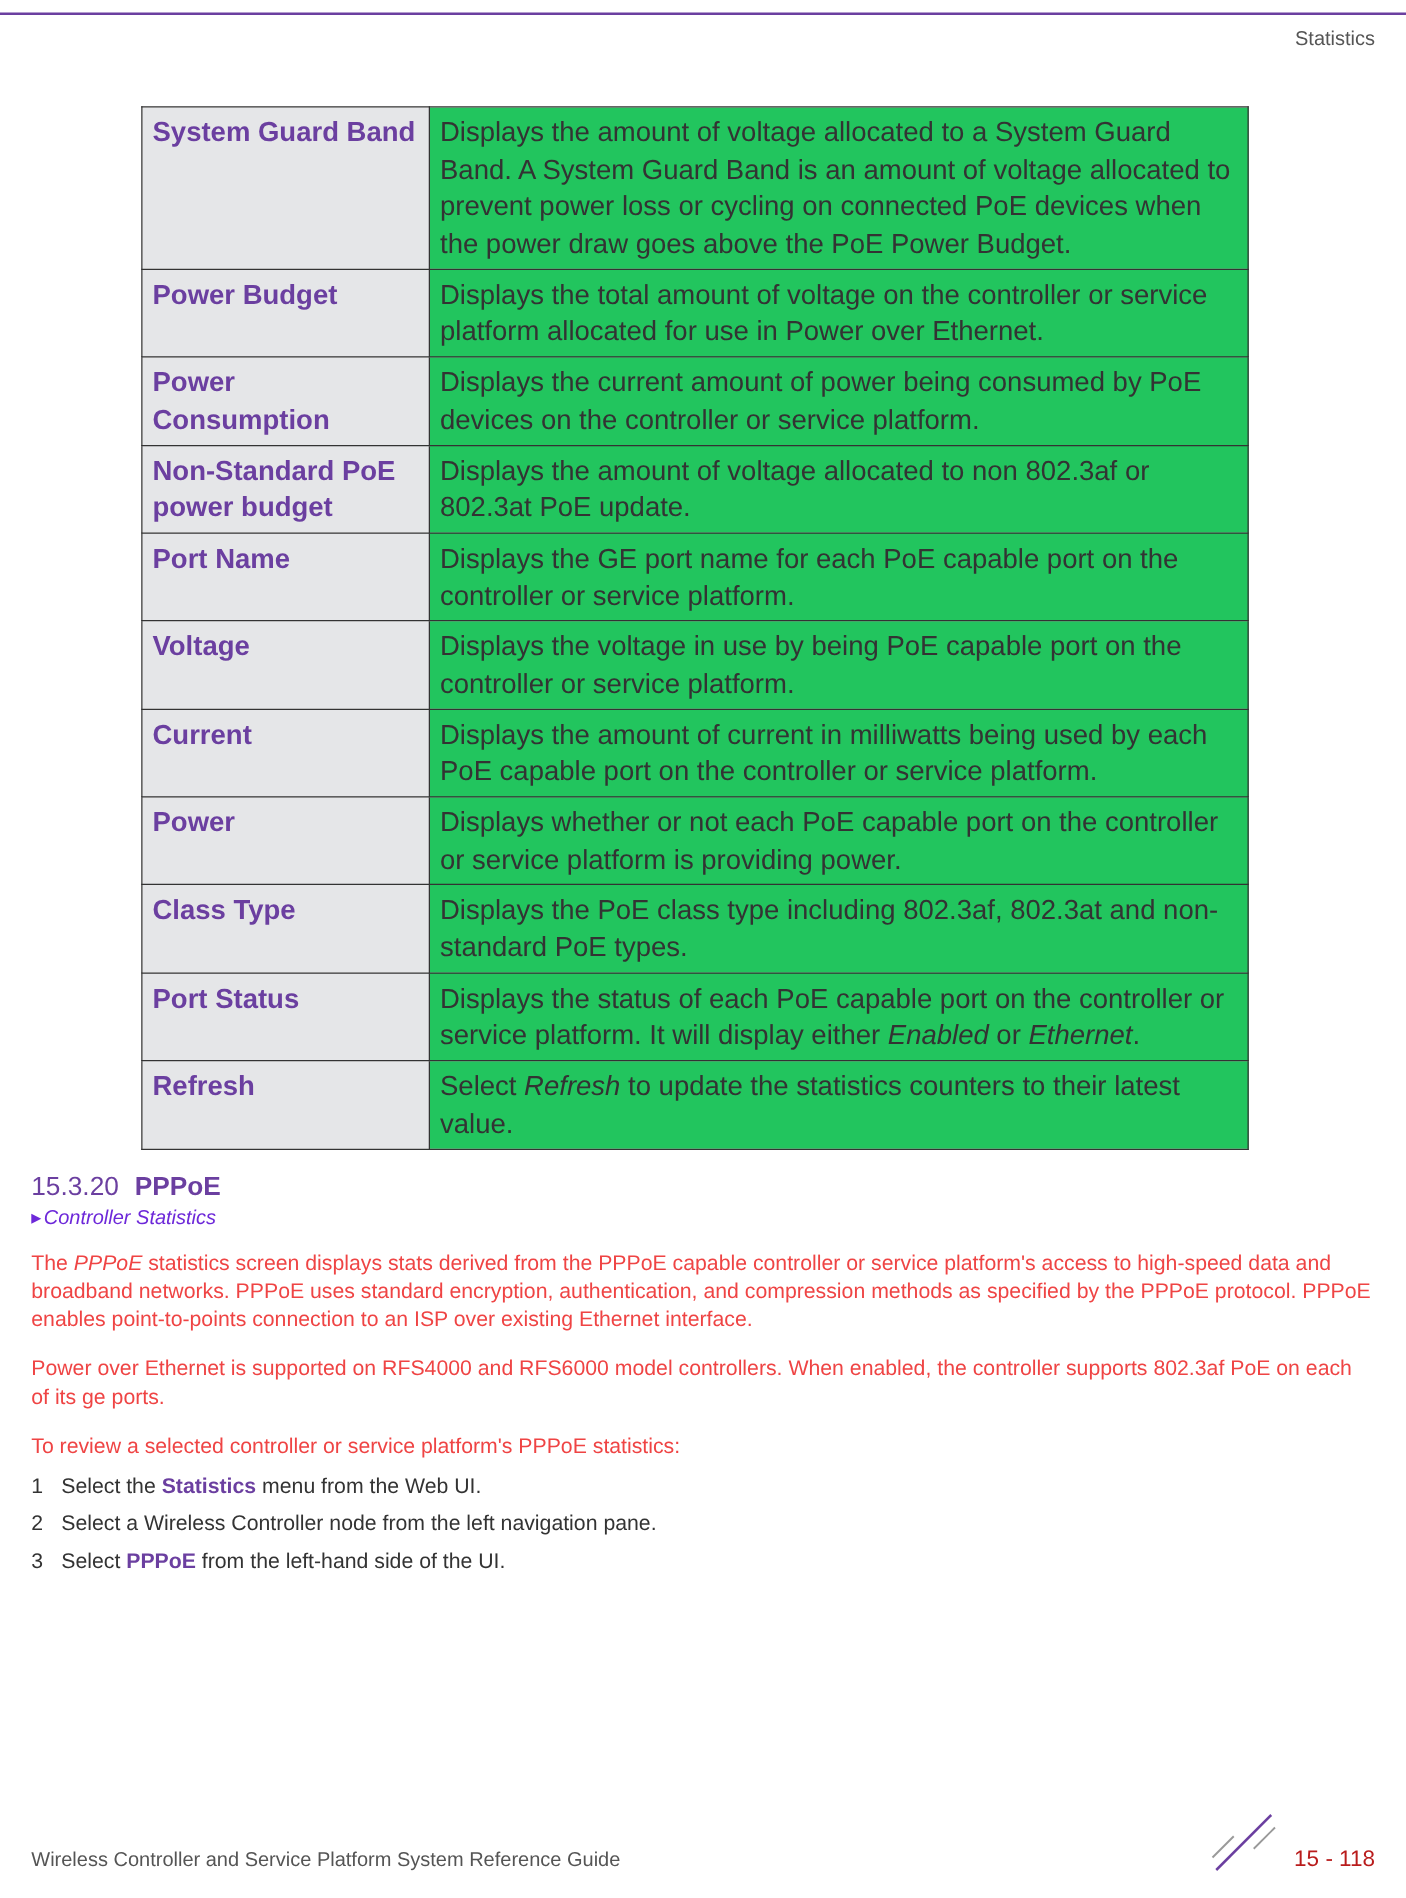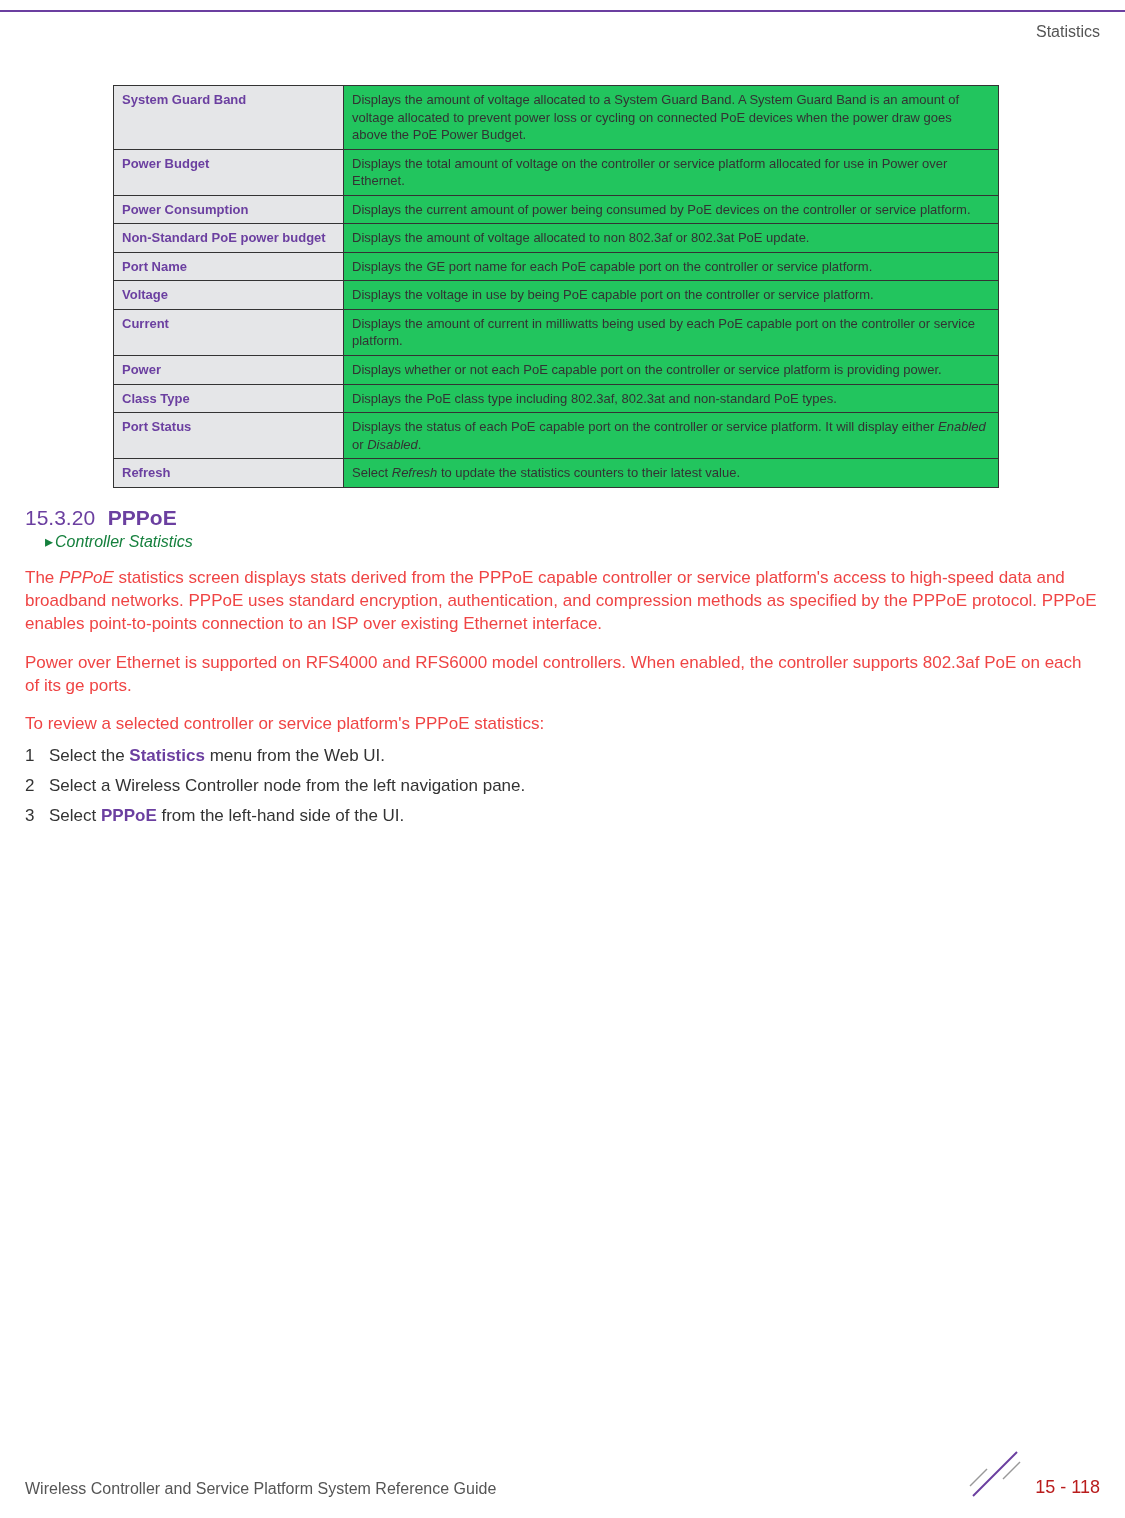--- a/index.html
+++ b/index.html
@@ -37,21 +37,21 @@
     .data-table {
       width: 886px;
       margin-left: 88px;
       border-collapse: collapse;
       border: 1px solid #333;
     }
     .data-table td {
       border: 1px solid #333;
       padding: 5px 8px;
       vertical-align: top;
-      font-size: 13px;
+      font-size: 22px;
       line-height: 1.35;
     }
     .data-table td.label {
       width: 230px;
       background: #e5e6e8;
       font-weight: bold;
       color: #6b3fa0;
     }
     .data-table td.desc {
       background: #22c55e;
@@ -67,23 +67,22 @@
       color: #6b3fa0;
     }
     .section-title {
       font-size: 21px;
       font-weight: bold;
       color: #6b3fa0;
       margin-left: 8px;
     }
     .breadcrumb {
       margin-top: 2px;
-      margin-left: 20px;
       font-style: italic;
-      color: #15803d;
+      color: #6d28d9;
       font-size: 16px;
     }
     .breadcrumb-arrow {
       font-style: normal;
       display: inline-block;
       margin-right: 2px;
     }
     .para {
       margin-top: 16px;
       line-height: 1.35;
@@ -178,21 +177,21 @@
         <tr>
           <td class="label">Power</td>
           <td class="desc">Displays whether or not each PoE capable port on the controller or service platform is providing power.</td>
         </tr>
         <tr>
           <td class="label">Class Type</td>
           <td class="desc">Displays the PoE class type including 802.3af, 802.3at and non-standard PoE types.</td>
         </tr>
         <tr>
           <td class="label">Port Status</td>
-          <td class="desc">Displays the status of each PoE capable port on the controller or service platform. It will display either <span class="italic">Enabled</span> or <span class="italic">Disabled</span>.</td>
+          <td class="desc">Displays the status of each PoE capable port on the controller or service platform. It will display either <span class="italic">Enabled</span> or <span class="italic">Ethernet</span>.</td>
         </tr>
         <tr>
           <td class="label">Refresh</td>
           <td class="desc">Select <span class="italic">Refresh</span> to update the statistics counters to their latest value.</td>
         </tr>
       </tbody>
   </table>
 
   <div class="section-heading">
     <span class="section-number">15.3.20</span>

